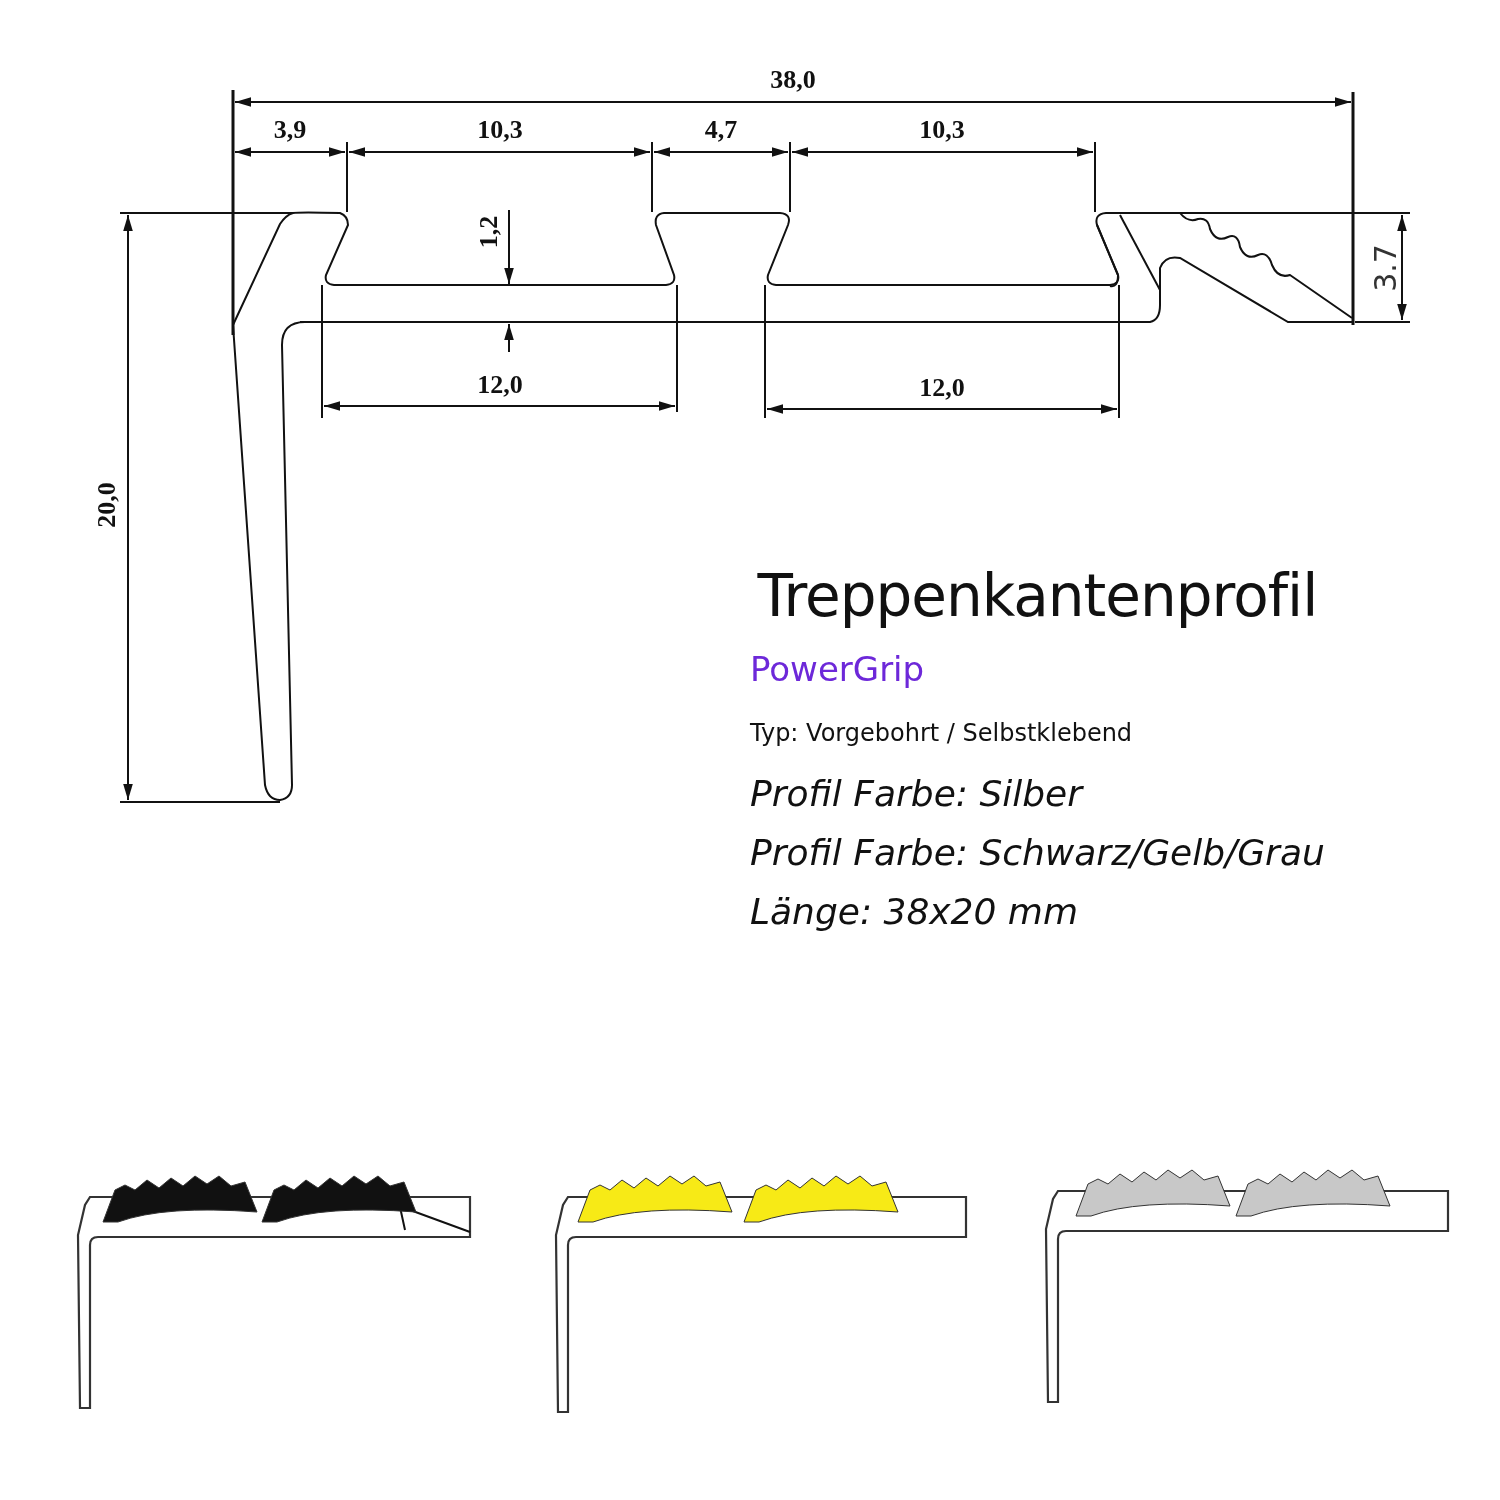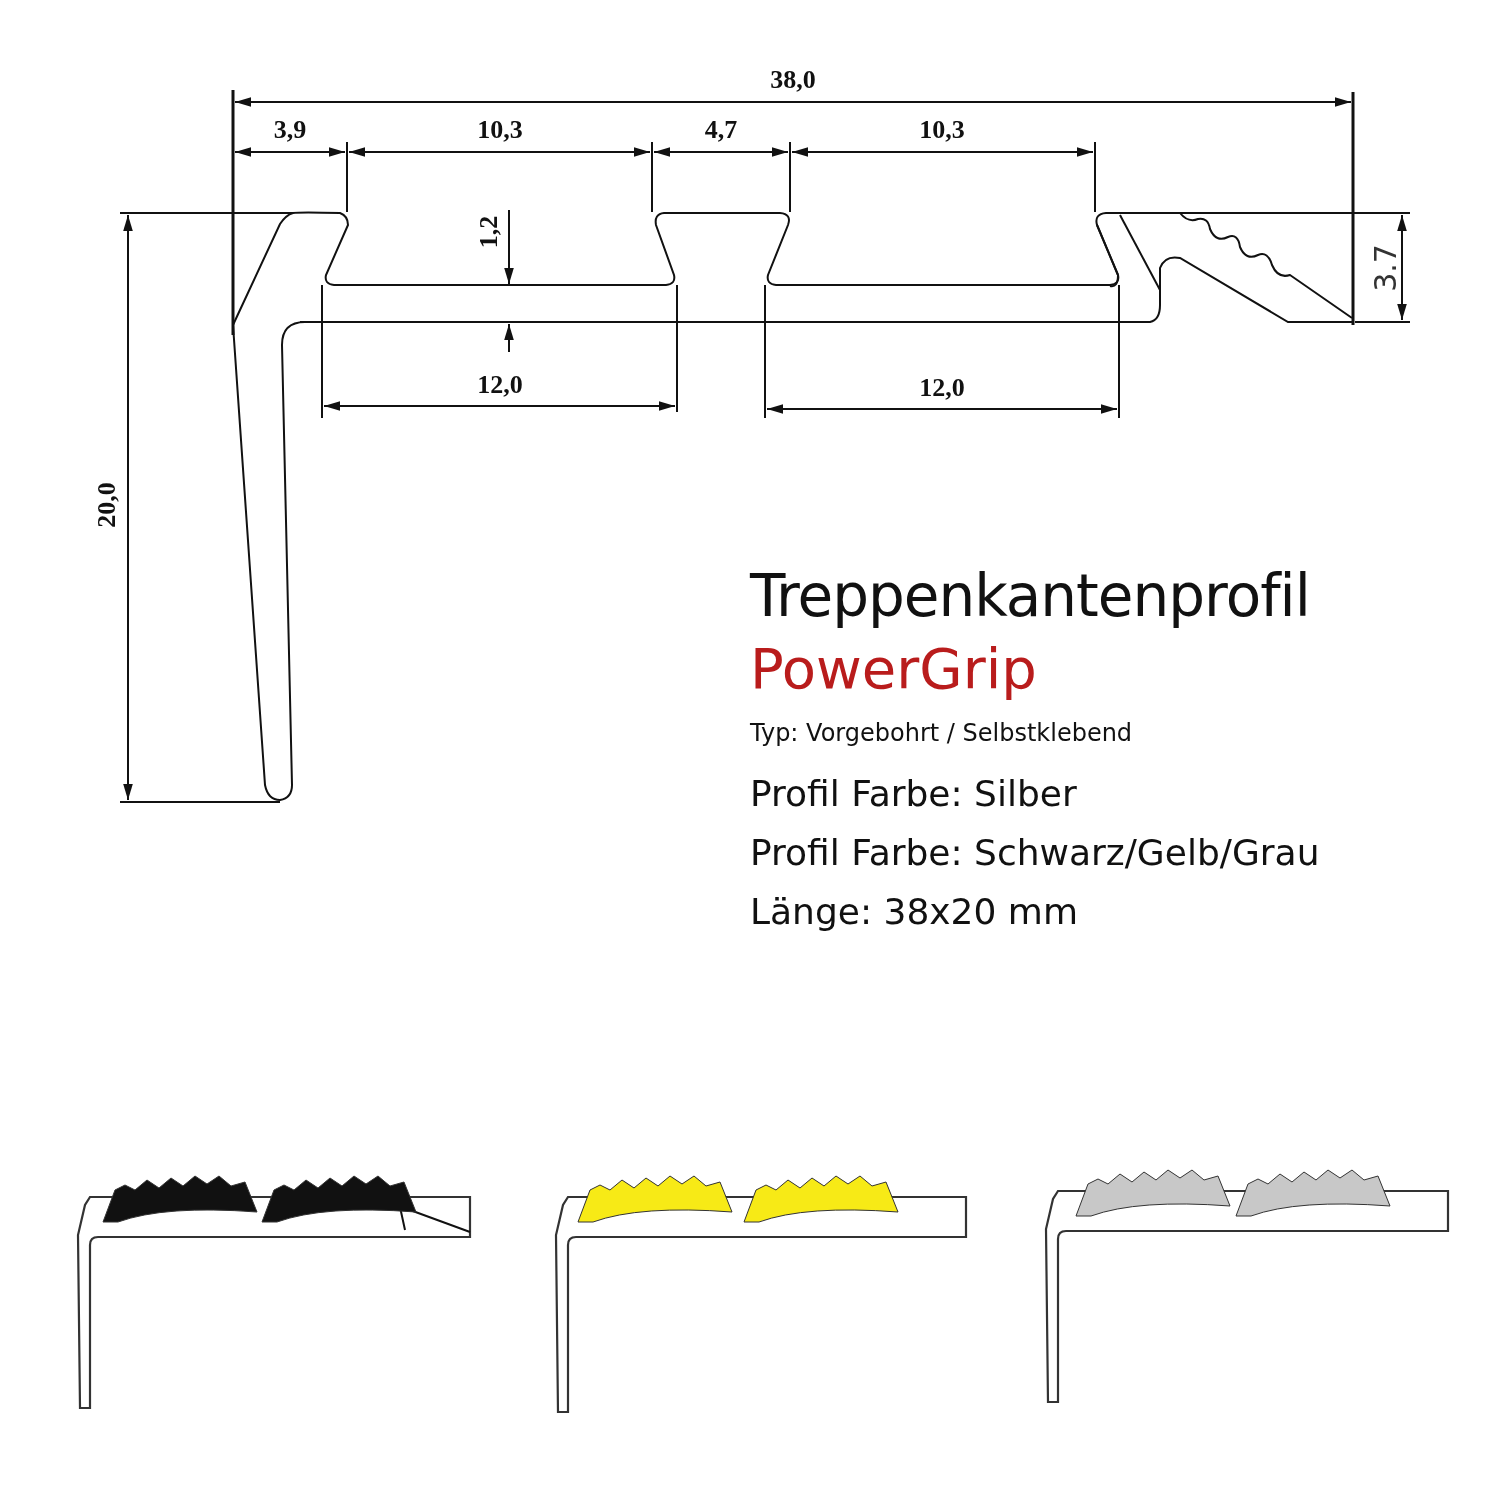--- a/index.html
+++ b/index.html
@@ -2,25 +2,25 @@
 <html><head>
 <meta charset="utf-8">
 <style>
   html, body { margin: 0; padding: 0; background: #ffffff; }
   body { width: 1500px; height: 1500px; position: relative; overflow: hidden; font-family: "Liberation Sans", sans-serif; }
   #drawing { position: absolute; left: 0; top: 0; width: 1500px; height: 1500px; }
   .dim { font-family: "Liberation Serif", serif; font-weight: bold; font-size: 26px; fill: #111; }
   .dim-thin { font-family: "DejaVu Sans", sans-serif; font-size: 30px; fill: #333; }
   .spec { position: absolute; left: 750px; top: 556px; color: #111; font-family: "DejaVu Sans", sans-serif; }
   .spec div { white-space: nowrap; }
-  .spec .title { font-size: 58px; line-height: 80px; letter-spacing: -1px; }
-  .spec .brand { font-size: 56px; line-height: 66px; color: #b91c1c; }
+  .spec .title { font-size: 58px; line-height: 80px; letter-spacing: -1px; text-align: center; }
+  .spec .brand { font-size: 34px; line-height: 66px; color: #6d28d9; }
   .spec .sub { font-size: 42px; line-height: 66px; }
   .spec .type { font-size: 24px; line-height: 62px; font-weight: normal; }
-  .spec .line { font-size: 36px; line-height: 59px; }
+  .spec .line { font-size: 36px; line-height: 59px; font-style: italic; }
   .line { stroke: #111; fill: none; stroke-width: 2; }
   .thick { stroke: #111; fill: none; stroke-width: 3; }
   .prof { stroke: #333; fill: #fff; stroke-width: 2.2; }
 </style>
 </head>
 <body>
 
 <svg id="drawing" viewBox="0 0 1500 1500" xmlns="http://www.w3.org/2000/svg">
   <defs>
     <marker id="arr" viewBox="0 0 10 10" refX="10" refY="5" markerWidth="14" markerHeight="8" orient="auto-start-reverse">

